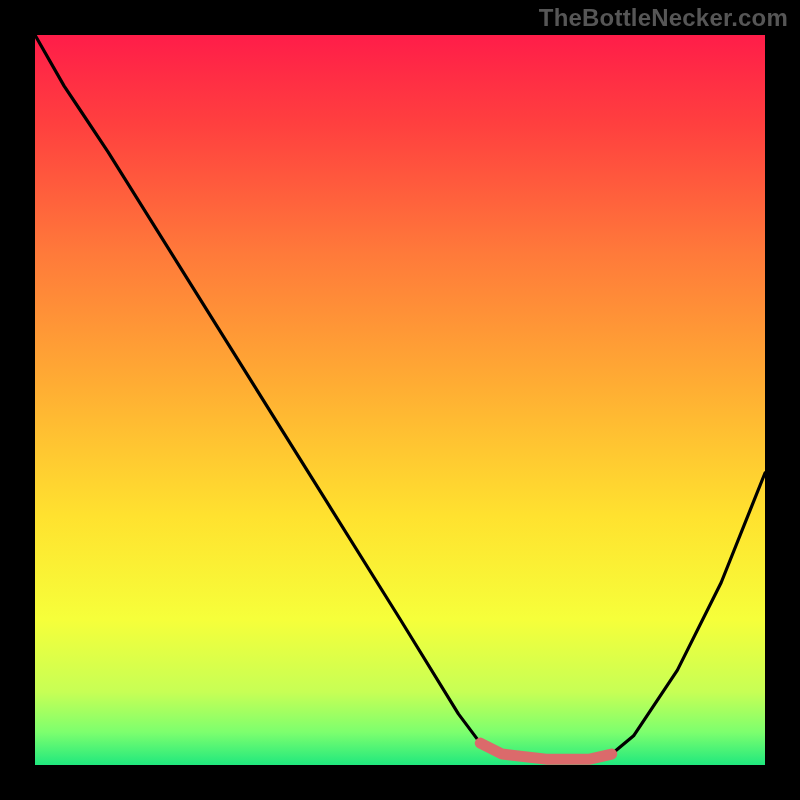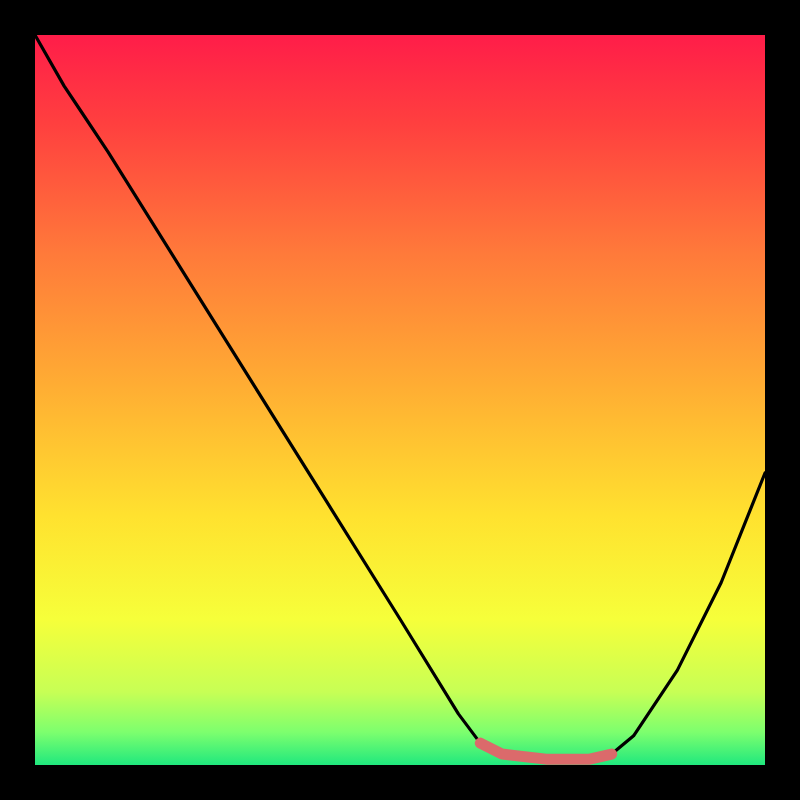--- a/index.html
+++ b/index.html
@@ -30,20 +30,21 @@
   svg {
     position: absolute;
     top: 0;
     left: 0;
   }
 </style>
 </head>
 <body>
 <div class="frame">
 
+  <div class="watermark">TheBottleNecker.com</div>
 
   <svg id="chart-svg" width="800" height="800" viewBox="0 0 800 800">
     <defs>
       <linearGradient id="bg-grad" x1="0" y1="0" x2="0" y2="1">
 
       <stop offset="0%" stop-color="#ff1d49"></stop>
           <stop offset="12%" stop-color="#ff3f3f"></stop>
           <stop offset="30%" stop-color="#ff7a3a"></stop>
           <stop offset="48%" stop-color="#ffad33"></stop>
           <stop offset="66%" stop-color="#ffe22f"></stop>

